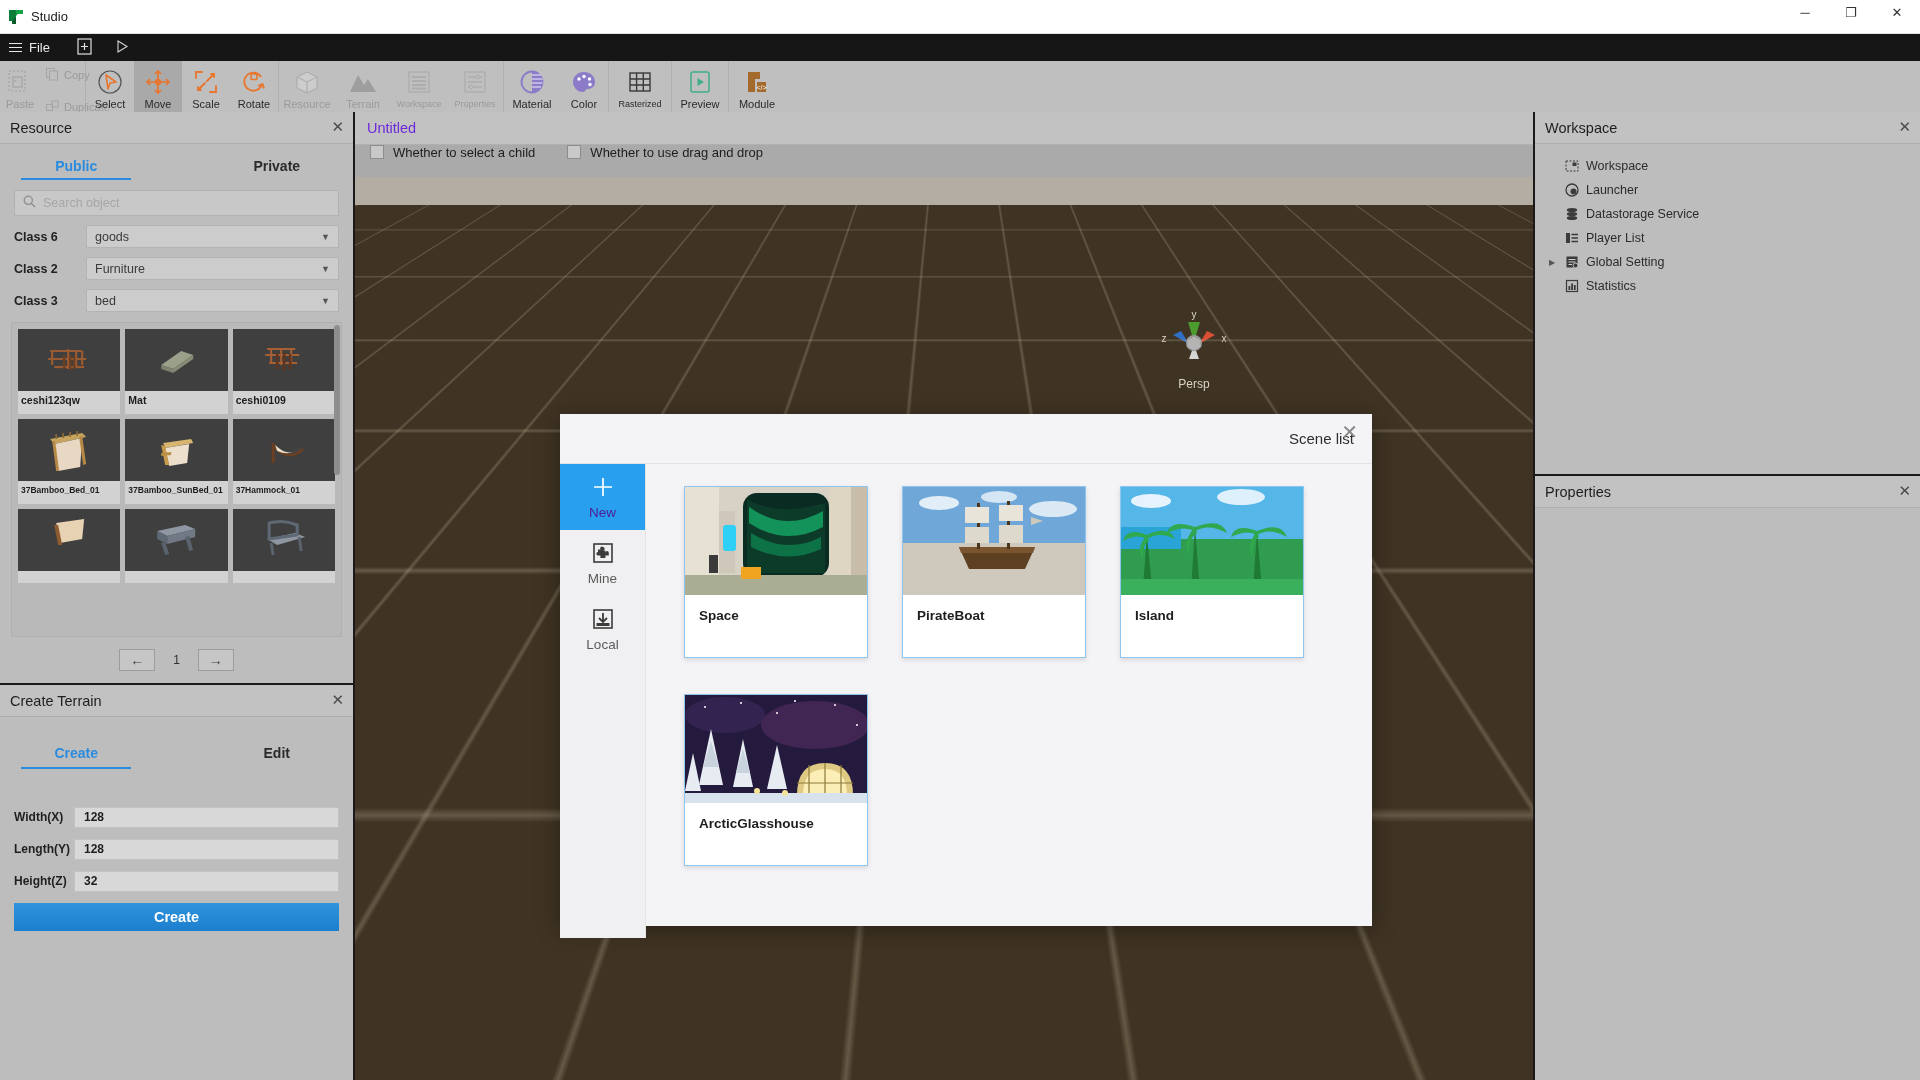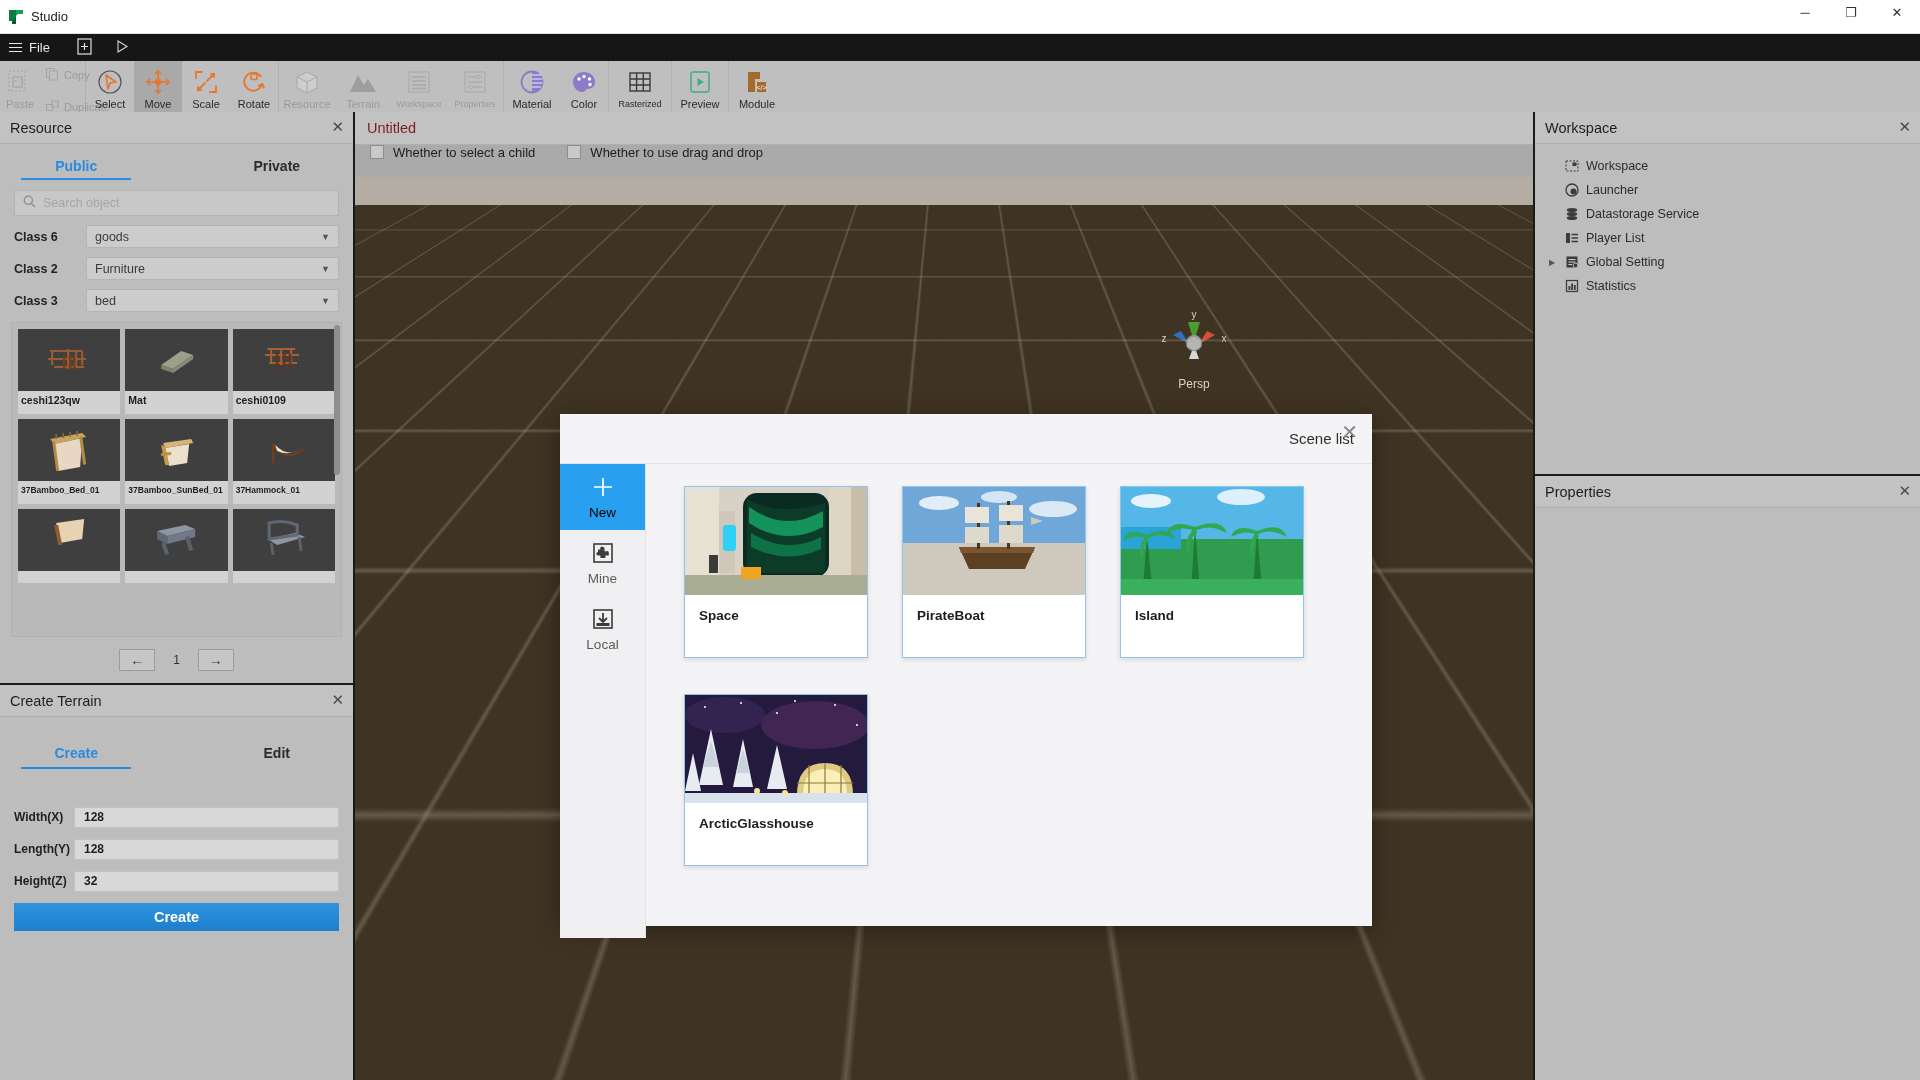--- a/index.html
+++ b/index.html
@@ -114,21 +114,21 @@
   .formrow .k{ width:52px;font-size:12px;font-weight:bold;color:#1f1f1f;}
   .formrow .inp{ flex:1;height:21px;background:#d8d8d8;border:1px solid #c2c2c2;
      display:flex;align-items:center;padding:0 9px;font-size:12px;font-weight:bold;color:#1d1d1d;}
   .bigbtn{ margin:6px 14px 0 14px; height:28px; background:linear-gradient(#2f93dd,#1b7fce);
      color:#fff;font-size:14.5px;font-weight:bold;display:flex;align-items:center;
      justify-content:center; }
 
   
   #viewport{ position:absolute; left:355px; top:0; width:1178px; height:968px; overflow:hidden;}
   #vp-title{ height:33px; background:#c2c2c2; display:flex;align-items:center;padding:0 12px;
-     font-size:14.5px;color:#7f1d1d; border-bottom:1px solid #b0b0b0;}
+     font-size:14.5px;color:#6d28d9; border-bottom:1px solid #b0b0b0;}
   #vp-opts{ height:32px; background:#aaaaaa; display:flex;gap:9px;padding:0 15px;
      font-size:13px;color:#1d1d1d;}
   #vp-opts .cb{ width:14px;height:14px;background:#c9c9c9;border:1px solid #8d8d8d;}
   #vp-opts .sp{ width:14px;}
   #vp-3d{ position:absolute;left:0;top:65px;right:0;bottom:0;
      background:
        linear-gradient(#b3ada4 0px,#b3ada4 28px, #3f3323 28px, #3f3323 100%);
      overflow:hidden;}
   #grid{ position:absolute;left:-200px;top:28px;width:1600px;height:905px;
      transform:perspective(520px) rotateX(61deg) scale(1.55);
@@ -155,21 +155,21 @@
      background:#f4f4f6; box-shadow:0 4px 22px rgba(0,0,0,.35);}
   #modal-head{ height:50px; background:#f4f4f6; border-bottom:1px solid #e3e3e5;
      display:flex;align-items:center;padding:0 18px; position:relative;justify-content:flex-end;}
   #modal-head .mt{ font-size:15px; color:#2e2e2e;}
   #modal-head .mx{ position:absolute; right:14px; top:7px; font-size:20px; color:#888;
      line-height:22px; }
   #modal-body{ display:flex; height:474px;}
   #modal-side{ width:86px; background:#f0f0f2; border-right:1px solid #e3e3e5;}
   .sidebtn{ height:66px; display:flex;flex-direction:column;align-items:center;justify-content:center;
      gap:5px; font-size:13.5px; color:#5b5b5b;}
-  .sidebtn.on{ background:#28a0ef; color:#000000;}
+  .sidebtn.on{ background:#28a0ef; color:#4c1d95;}
   .sidebtn .sic{ height:26px;display:flex;align-items:center;justify-content:center;}
   #modal-main{ flex:1; padding:22px 0 0 38px; }
   #scene-grid{ display:flex; flex-wrap:wrap; gap:36px 34px; }
   .scard{ width:184px; height:172px; background:#fff; border:1px solid #8fc6ef;
      box-shadow:0 2px 5px rgba(0,0,0,.12); overflow:hidden;}
   .scard .simg{ height:108px; position:relative; overflow:hidden;}
   .scard .snm{ font-size:13.5px;font-weight:bold;color:#1e1e1e; padding:13px 14px 0 14px;}
 
   .nosel{ user-select:none; }
 </style>

